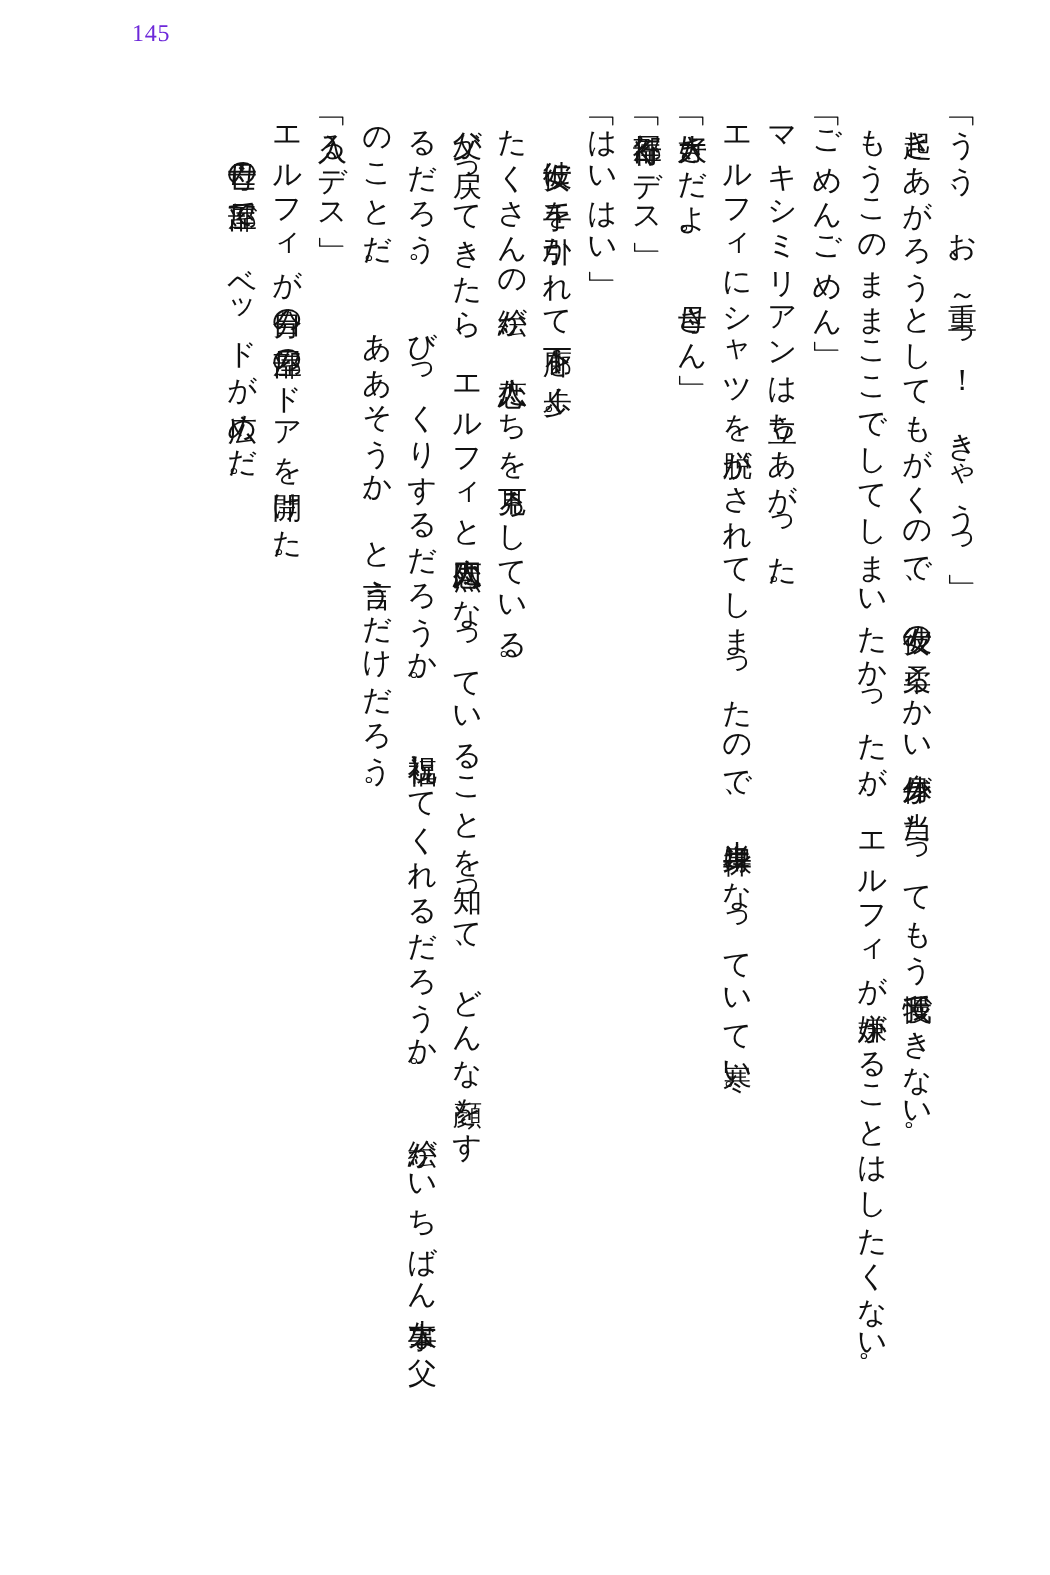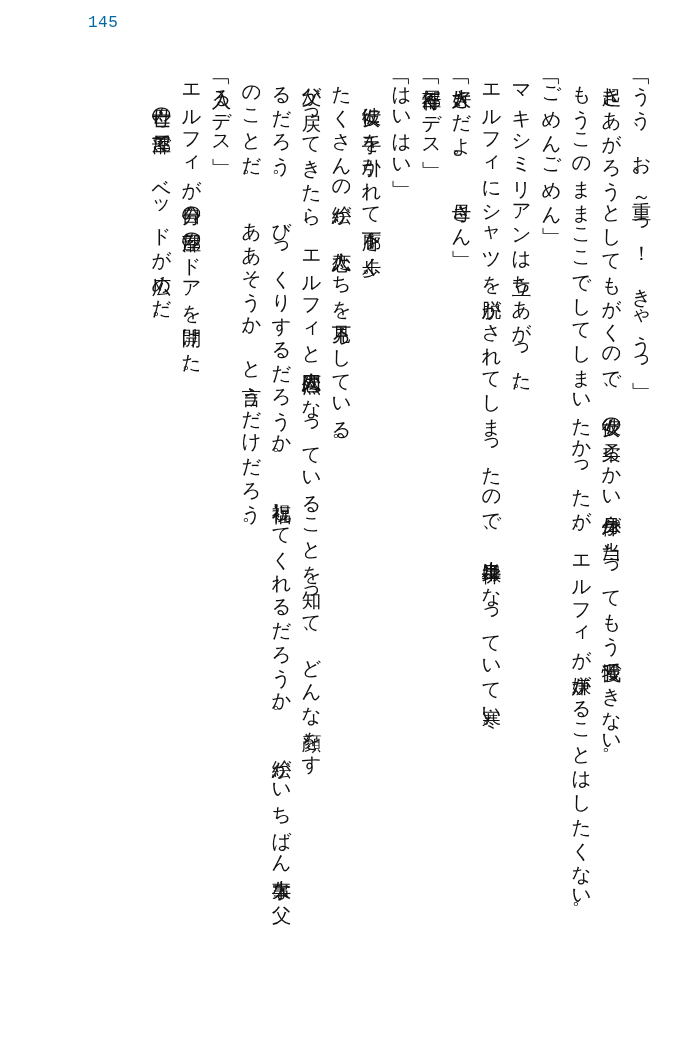--- a/index.html
+++ b/index.html
@@ -20,22 +20,22 @@
     height: 1050px;
     background: #ffffff;
     box-sizing: border-box;
   }
   .page-number {
     position: absolute;
     top: 14px;
     left: 88px;
     font-size: 16px;
     letter-spacing: 0.5px;
-    font-family: Liberation Mono, monospace;
-    color: #0369a1;
+    font-family: Liberation Serif, serif;
+    color: #6d28d9;
     text-align: right;
   }
   .text-block {
     position: absolute;
     top: 72px;
     right: 44px;
     left: 44px;
     bottom: 60px;
     writing-mode: vertical-rl;
     text-orientation: upright;

